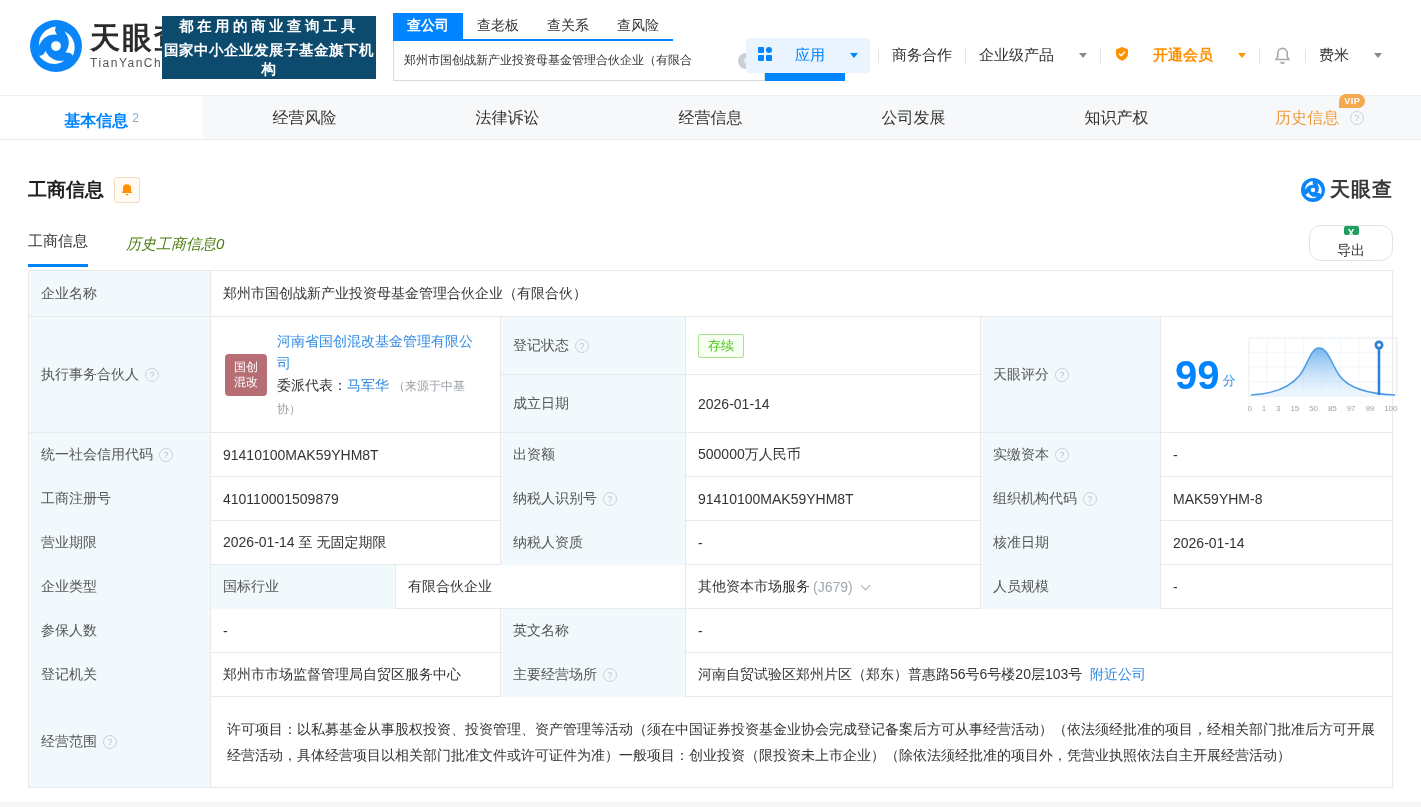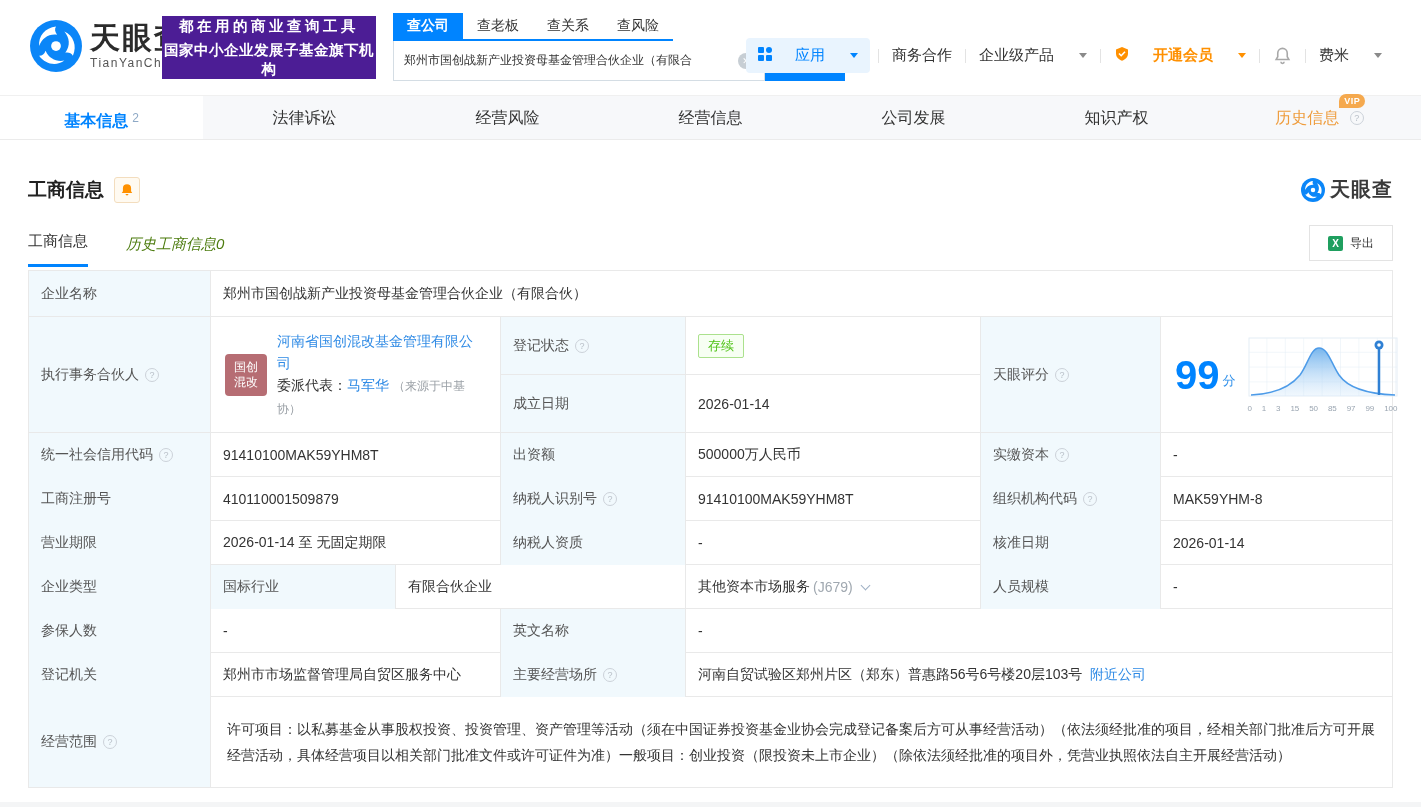--- a/index.html
+++ b/index.html
@@ -7,21 +7,21 @@
     font-family:"Liberation Sans","DejaVu Sans",sans-serif; }
   .page { width:1421px; height:807px; position:relative; background:#fff; }
 
   
   .topbar { height:95px; position:relative; background:#fff; }
   .logo { position:absolute; left:30px; top:20px; display:flex; align-items:center; gap:8px; cursor:pointer; }
   .logo-icon svg { display:block; }
   .brand { font-size:30px; font-weight:700; color:#2b2b2b; letter-spacing:2px; line-height:32px; }
   .domain { font-size:12px; color:#555; letter-spacing:1.5px; margin-top:2px; }
 
-  .slogan { position:absolute; left:162px; top:16px; width:214px; height:63px; background:#4c1d95;
+  .slogan { position:absolute; left:162px; top:16px; width:214px; height:63px; background:#0c4a6e;
     color:#fff; font-weight:700; font-size:14.5px; text-align:center; display:flex; flex-direction:column;
     justify-content:center; gap:5px; }
   .slogan .l1 { letter-spacing:3.5px; }
   .slogan .l2 { letter-spacing:0.5px; }
 
   .search-area { position:absolute; left:393px; top:13px; }
   .search-tabs { display:inline-flex; border-bottom:2px solid #0084ff; }
   .stab { font-size:14px; color:#333; padding:4px 14px; cursor:pointer; }
   .stab.active { background:#0084ff; color:#fff; font-weight:700; }
   .search-row { display:flex; }
@@ -64,22 +64,22 @@
   .bell-box { width:26px; height:26px; border:1px solid #f3ddbe; background:#fffaf1; border-radius:3px;
     margin-left:10px; display:flex; align-items:center; justify-content:center; cursor:pointer; }
   .watermark { margin-left:auto; display:flex; align-items:center; gap:5px; }
   .watermark .wm-text { font-size:20px; font-weight:700; color:#3a3a3a; letter-spacing:1px; }
 
   .subtab-row { margin-top:22px; display:flex; align-items:flex-end; position:relative; height:42px; }
   .subtab { margin-right:38px; font-size:15px; padding-bottom:13px; cursor:pointer; color:#333; }
   .subtab.active { border-bottom:3px solid #0084ff; }
   .subtab.muted { color:#4d7c0f;font-style:italic; }
   .export-btn { position:absolute; right:0; top:0; height:36px; width:84px; border:1px solid #e3e3e3; background:#fff;
-    border-radius:0; display:flex; align-items:center; justify-content:center; gap:7px; font-size:12px; color:#333;
-    cursor:pointer; font-family:"Liberation Sans","DejaVu Sans",sans-serif; }
+    border-radius:12px; display:flex; align-items:center; justify-content:center; gap:7px; font-size:14px; color:#333;
+    cursor:pointer; font-family:"Liberation Sans","DejaVu Sans",sans-serif;flex-direction:column; }
   .xls-icon { width:15px; height:15px; background:#1f9f5f; border-radius:2px; position:relative; }
   .xls-icon::after { content:"X"; position:absolute; inset:0; color:#fff; font-size:10px; font-weight:700;
     line-height:15px; text-align:center; }
 
   
   .info-table { margin-top:3px; border:1px solid #e9e9e9; font-size:14px; color:#333; }
   .trow { display:flex; border-bottom:1px solid #e9e9e9; align-items:stretch; }
   .trow:last-child { border-bottom:none; }
   .cell { display:flex; align-items:center; padding:0 12px; border-right:1px solid #e9e9e9; min-height:44px; }
   .cell.no-r { border-right:none; }
@@ -209,24 +209,24 @@
         <span class="caret"></span>
       </div>
     </nav>
   </header>
 
   <nav class="main-tabs">
     <div class="mtab active">
       <span>基本信息</span><sup class="mtab-count">2</sup>
     </div>
     <div class="mtab">
+      <span>经营风险</span>
+    </div>
+    <div class="mtab">
       <span>法律诉讼</span>
-    </div>
-    <div class="mtab">
-      <span>经营风险</span>
     </div>
     <div class="mtab">
       <span>经营信息</span>
     </div>
     <div class="mtab">
       <span>公司发展</span>
     </div>
     <div class="mtab">
       <span>知识产权</span>
     </div>

